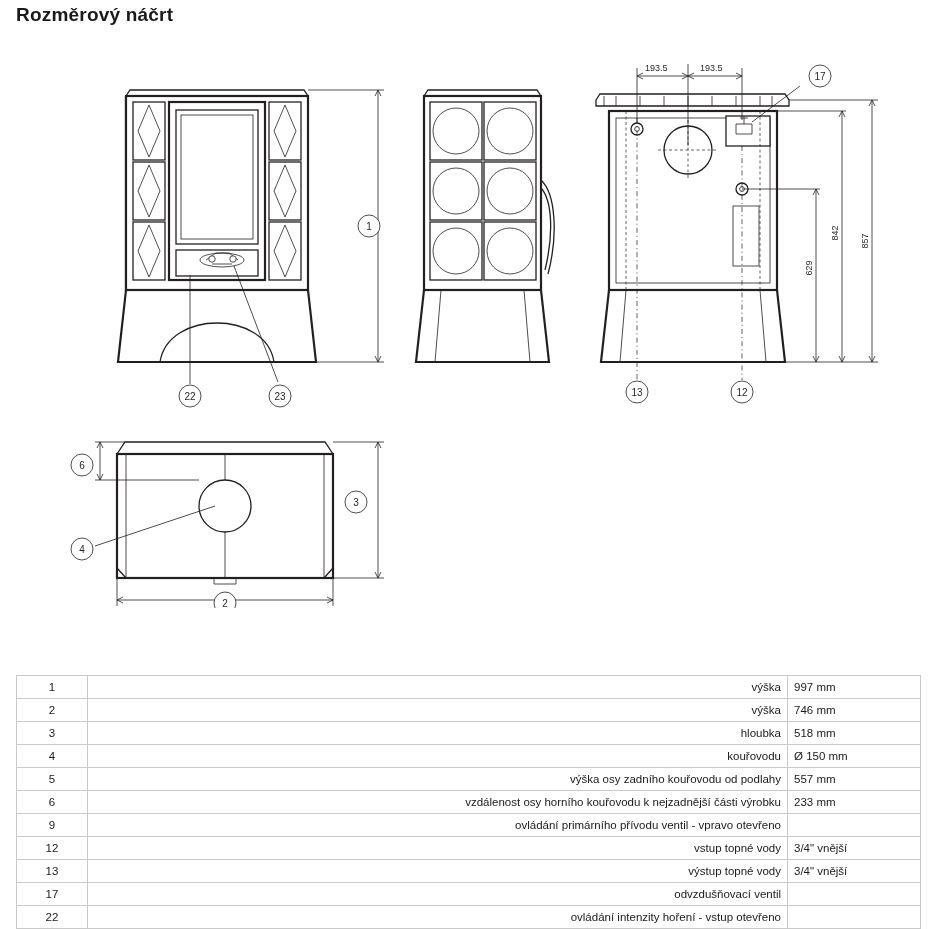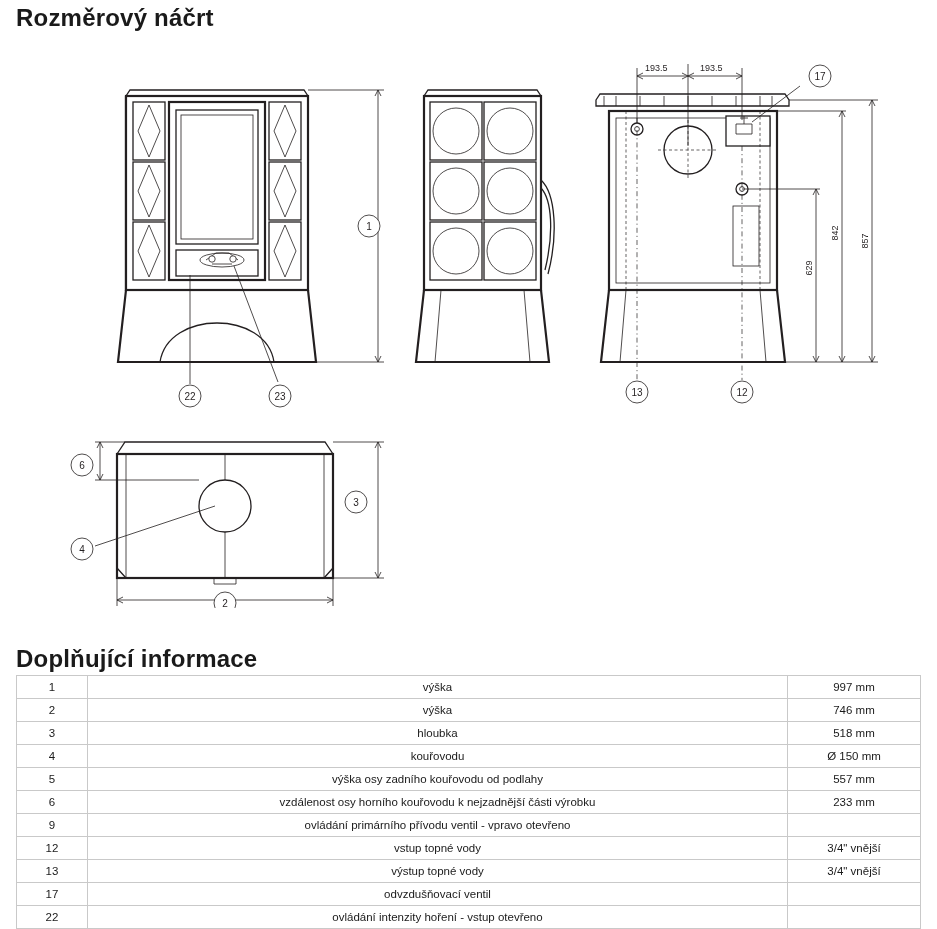--- a/index.html
+++ b/index.html
@@ -14,21 +14,21 @@
     color: #1a1a1a;
     position: relative;
     overflow: hidden;
   }
   .page {
     position: relative;
     width: 937px;
     height: 929px;
   }
   h1.section-title {
-    font-size: 24px;
+    font-size: 19px;
     font-weight: bold;
     margin: 0;
     padding: 0;
     letter-spacing: 0.2px;
   }
   #title-drawing {
     position: absolute;
     left: 16px;
     top: 4px;
   }
@@ -79,27 +79,27 @@
     padding: 3px 6px;
     height: 16px;
     line-height: 15px;
     vertical-align: middle;
   }
   .col-idx {
     width: 58px;
     text-align: center;
   }
   .col-desc {
-    text-align: center;
+    text-align: right;
     padding-left: 10px;
     margin-top: 8px;
   }
   .col-val {
     width: 120px;
-    text-align: center;
+    text-align: left;
     padding-right: 8px;
     white-space: nowrap;
   }
 </style>
 </head>
 <body>
 
 <div class="page">
 
   <h1 class="section-title" id="title-drawing">Rozměrový náčrt</h1>
@@ -301,21 +301,20 @@
       <text class="balloontxt" x="356" y="478">3</text>
       <circle class="ln thin fillwhite" cx="82" cy="437" r="11"></circle>
       <text class="balloontxt" x="82" y="441">6</text>
       <path class="ln thin" d="M215 478 L95 518"></path>
       <circle class="ln thin fillwhite" cx="82" cy="521" r="11"></circle>
       <text class="balloontxt" x="82" y="525">4</text>
 
     </svg>
   </div>
 
-  <h1 class="section-title" id="title-info">Doplňující informace</h1>
 
   <table class="info-table">
     <tbody>
       <tr>
         <td class="col-idx">1</td>
         <td class="col-desc">výška</td>
         <td class="col-val">997 mm</td>
       </tr>
       <tr>
         <td class="col-idx">2</td>

